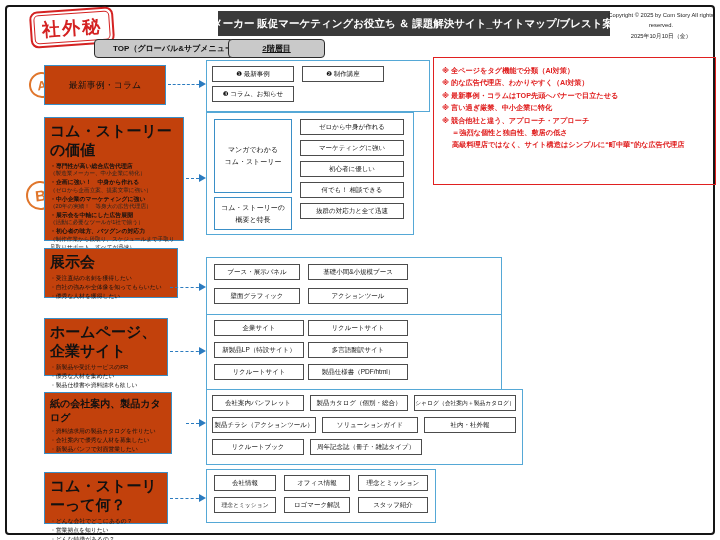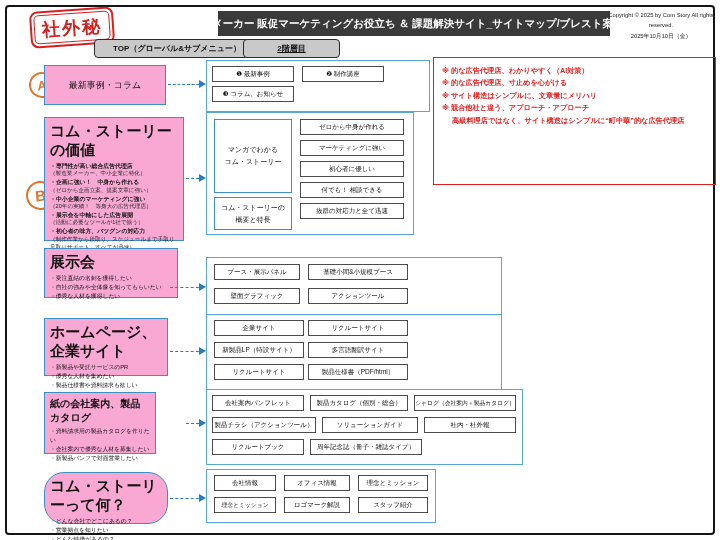--- a/index.html
+++ b/index.html
@@ -5,27 +5,27 @@
   html,body{margin:0;padding:0;background:#fff;}
   body{width:720px;height:540px;position:relative;font-family:"Liberation Sans","DejaVu Sans",sans-serif;color:#111;overflow:hidden;}
   .frame{position:absolute;left:5px;top:5px;width:706px;height:526px;border:2px solid #151515;border-radius:4px;background:#fff;}
   
   .stamp{position:absolute;left:30px;top:9px;width:80px;height:33px;border:2px solid #d42222;border-radius:8px;transform:rotate(-4deg);display:flex;align-items:center;justify-content:center;color:#d42222;font-weight:bold;font-size:18px;letter-spacing:2px;}
   .stamp::before{content:"";position:absolute;inset:2px;border:1px solid #d42222;border-radius:5px;}
   .titlebar{position:absolute;left:218px;top:11px;width:392px;height:25px;background:#3a3a3a;color:#fff;font-weight:bold;font-size:10.5px;display:flex;align-items:center;justify-content:center;white-space:nowrap;}
   .copyright{position:absolute;left:606px;top:10px;width:110px;font-size:5.8px;text-align:center;line-height:1.8;color:#222;}
   .gbtn{position:absolute;height:17px;background:#c9c9c9;border:1.6px solid #2b2b2b;border-radius:4px;display:flex;align-items:center;justify-content:center;font-weight:bold;font-size:8px;color:#111;}
   .btn-top{left:94px;top:39px;width:164px;}
-  .btn-lv2{left:243px;top:39px;width:95px;text-decoration:underline;}
+  .btn-lv2{left:228px;top:39px;width:95px;text-decoration:underline;}
   
   .marker{position:absolute;border:2px solid #e0762c;border-radius:50%;color:#e0762c;font-weight:bold;display:flex;align-items:center;justify-content:center;background:transparent;}
   .marker-a{left:29px;top:72px;width:22px;height:22px;font-size:13px;transform:rotate(-6deg);}
   .marker-b{left:26px;top:181px;width:25px;height:25px;font-size:15px;transform:rotate(-6deg);}
   
-  .lbox{position:absolute;border:1.6px solid #3a8fc7;background:#f9a8d4;box-sizing:border-box;}
+  .lbox{position:absolute;border:1.6px solid #3a8fc7;background:#c2410c;box-sizing:border-box;}
   .cont{position:absolute;border:1.6px solid #55a8d6;background:#fff;box-sizing:border-box;}
   .ibox{position:absolute;border:1px solid #4c4c4c;background:#fff;box-sizing:border-box;display:flex;align-items:center;justify-content:center;font-size:6.5px;white-space:nowrap;overflow:hidden;}
   .fbox{position:absolute;border:1.4px solid #3a8fc7;background:#fff;box-sizing:border-box;display:flex;flex-direction:column;align-items:center;justify-content:center;font-size:7px;line-height:1.7;text-align:center;}
   .lbox .ttl{font-weight:bold;font-size:15px;padding:4px 5px 2px 5px;}
   .lbox .bul{font-size:5.8px;padding:0 5px;line-height:1.55;}
   .center-label{display:flex;align-items:center;justify-content:center;font-size:9px;}
   
   .arrow{position:absolute;height:0;border-top:1.6px dashed #2b7bbf;}
   .arrow::after{content:"";position:absolute;right:-2px;top:-4.6px;width:0;height:0;border-left:7px solid #2b7bbf;border-top:4px solid transparent;border-bottom:4px solid transparent;}
   
@@ -47,24 +47,26 @@
   <div>Copyright © 2025 by Com Story All rights reserved.</div>
   <div>2025年10月10日（金）</div>
 </div>
 <div class="gbtn btn-top">TOP（グローバル&amp;サブメニュー）</div>
 <div class="gbtn btn-lv2">2階層目</div>
 
 <div class="marker marker-a">A</div>
 <div class="marker marker-b">B</div>
 
 <div class="notes">
+  <div>※ 全ページをタグ機能で分類（AI対策）</div>
   <div>※ 的な広告代理店、わかりやすく（AI対策）</div>
-  <div>※ 的な広告代理店、寸止めを心がける</div>
-  <div>※ サイト構造はシンプルに、文章量にメリハリ</div>
+  <div>※ 最新事例・コラムはTOP先頭へバナーで目立たせる</div>
+  <div>※ 言い過ぎ厳禁、中小企業に特化</div>
   <div>※ 競合他社と違う、アプローチ・アプローチ</div>
+  <div class="indent">＝強烈な個性と独自性、敷居の低さ</div>
   <div class="indent">高級料理店ではなく、サイト構造はシンプルに“町中華”的な広告代理店</div>
 </div>
 
 <div class="lbox center-label" style="left:44px;top:65px;width:122px;height:40px;">最新事例・コラム</div>
 <div class="arrow" style="left:168px;top:84px;width:36px;"></div>
 <div class="cont" style="left:206px;top:60px;width:224px;height:52px;"></div>
 <div class="ibox" style="left:212px;top:66px;width:82px;height:16px;">❶ 最新事例</div>
 <div class="ibox" style="left:302px;top:66px;width:82px;height:16px;">❷ 制作講座</div>
 <div class="ibox" style="left:212px;top:86px;width:82px;height:16px;">❸ コラム、お知らせ</div>
 
@@ -118,38 +120,38 @@
 </div>
 <div class="arrow" style="left:170px;top:351px;width:34px;"></div>
 <div class="cont" style="left:206px;top:314px;width:296px;height:76px;"></div>
 <div class="ibox" style="left:214px;top:320px;width:90px;height:16px;">企業サイト</div>
 <div class="ibox" style="left:308px;top:320px;width:100px;height:16px;">リクルートサイト</div>
 <div class="ibox" style="left:214px;top:342px;width:90px;height:16px;">新製品LP（特設サイト）</div>
 <div class="ibox" style="left:308px;top:342px;width:100px;height:16px;">多言語翻訳サイト</div>
 <div class="ibox" style="left:214px;top:364px;width:90px;height:16px;">リクルートサイト</div>
 <div class="ibox" style="left:308px;top:364px;width:100px;height:16px;">製品仕様書（PDF/html）</div>
 
-<div class="lbox" style="left:44px;top:392px;width:112px;height:62px;">
+<div class="lbox" style="left:44px;top:392px;width:128px;height:62px;">
   <div class="ttl" style="font-size:10px;">紙の会社案内、製品カタログ</div>
   <div class="bul">・資料請求用の製品カタログを作りたい</div>
   <div class="bul">・会社案内で優秀な人材を募集したい</div>
   <div class="bul">・新製品パンフで対面営業したい</div>
 </div>
 <div class="arrow" style="left:186px;top:423px;width:18px;"></div>
 <div class="cont" style="left:206px;top:389px;width:317px;height:76px;"></div>
 <div class="ibox" style="left:212px;top:395px;width:92px;height:16px;">会社案内パンフレット</div>
 <div class="ibox" style="left:310px;top:395px;width:98px;height:16px;">製品カタログ（個別・総合）</div>
 <div class="ibox" style="left:414px;top:395px;width:102px;height:16px;font-size:5.8px;">シャログ（会社案内＋製品カタログ）</div>
 <div class="ibox" style="left:212px;top:417px;width:104px;height:16px;">製品チラシ（アクションツール）</div>
 <div class="ibox" style="left:322px;top:417px;width:96px;height:16px;">ソリューションガイド</div>
 <div class="ibox" style="left:424px;top:417px;width:92px;height:16px;">社内・社外報</div>
 <div class="ibox" style="left:212px;top:439px;width:92px;height:16px;">リクルートブック</div>
 <div class="ibox" style="left:310px;top:439px;width:112px;height:16px;">周年記念誌（冊子・雑誌タイプ）</div>
 
-<div class="lbox" style="left:44px;top:472px;width:124px;height:52px;border-radius:20px;">
+<div class="lbox" style="left:44px;top:472px;width:124px;height:52px;">
   <div class="ttl">コム・ストーリーって何？</div>
   <div class="bul">・どんな会社でどこにあるの？</div>
   <div class="bul">・営業拠点を知りたい</div>
   <div class="bul">・どんな特徴があるの？</div>
 </div>
 <div class="arrow" style="left:170px;top:498px;width:34px;"></div>
 <div class="cont" style="left:206px;top:469px;width:230px;height:54px;"></div>
 <div class="ibox" style="left:214px;top:475px;width:62px;height:16px;">会社情報</div>
 <div class="ibox" style="left:284px;top:475px;width:66px;height:16px;">オフィス情報</div>
 <div class="ibox" style="left:358px;top:475px;width:70px;height:16px;">理念とミッション</div>

